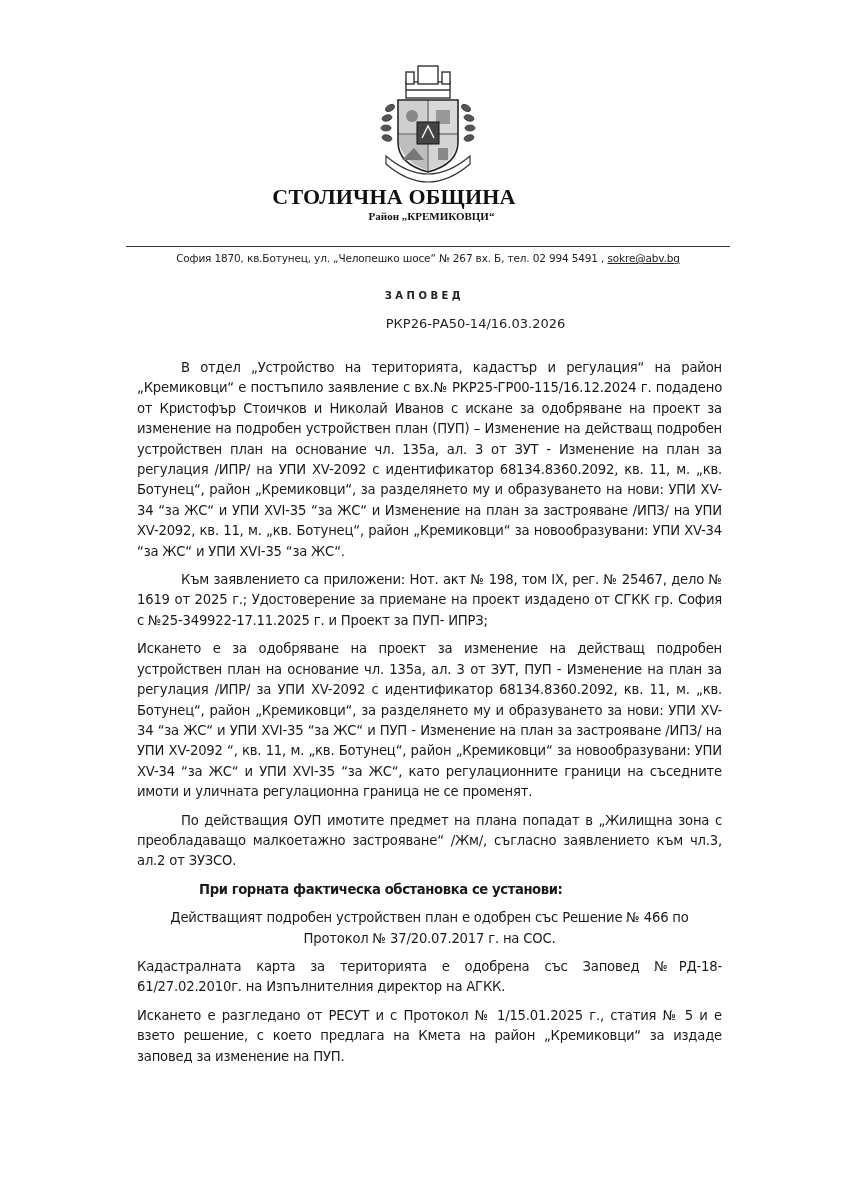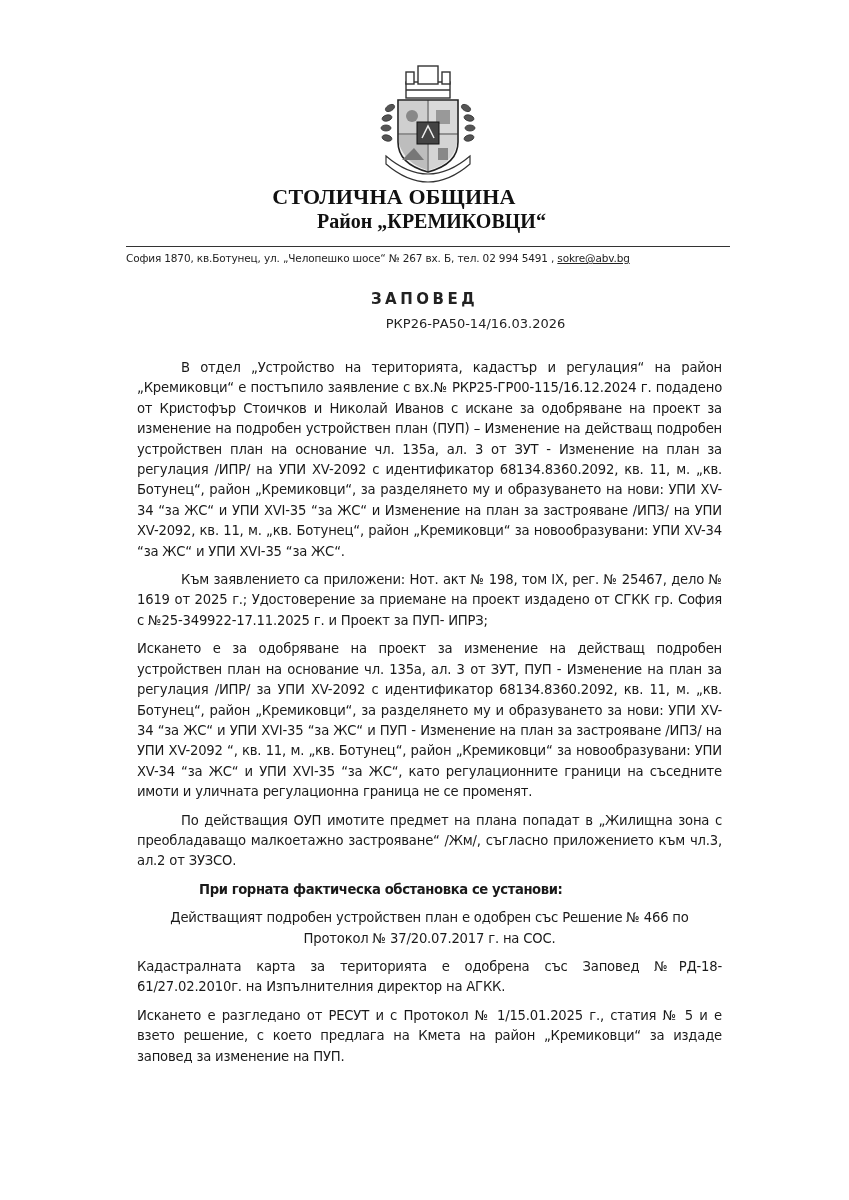--- a/index.html
+++ b/index.html
@@ -9,37 +9,37 @@
     .crest { position: absolute; left: 376px; top: 64px; width: 104px; height: 122px; }
 
     .org-title {
       position: absolute; left: 0; width: 762px; top: 184px; text-align: center;
       font-family: "Liberation Serif", "DejaVu Serif", serif; font-weight: bold;
       font-size: 22px; letter-spacing: 0.2px; color: #111; margin-left: 13px;
     }
     .org-sub {
       position: absolute; left: 0; width: 849px; top: 210px; text-align: center;
       font-family: "Liberation Serif", "DejaVu Serif", serif; font-weight: bold;
-      font-size: 20px; color: #111; padding-left: 14px; box-sizing: border-box;
+      font-size: 11px; color: #111; padding-left: 14px; box-sizing: border-box;
     }
     .rule {
       position: absolute; left: 126px; width: 604px; top: 246px; height: 0;
       border-top: 1px solid #333;
     }
     .address {
-      position: absolute; left: 126px; width: 604px; top: 252px; text-align: left;
+      position: absolute; left: 126px; width: 604px; top: 252px; text-align: center;
       font-family: "DejaVu Sans", "Liberation Sans", sans-serif; font-size: 10.5px;
       color: #222; white-space: nowrap; letter-spacing: -0.15px;
     }
     .address a { color: #222; text-decoration: underline; }
 
     .doc-title {
       position: absolute; left: 0; width: 849px; top: 290px; text-align: center;
       font-family: "DejaVu Sans", "Liberation Sans", sans-serif; font-weight: bold;
-      font-size: 15px; letter-spacing: 3.5px; color: #222; box-sizing: border-box;
+      font-size: 10px; letter-spacing: 3.5px; color: #222; box-sizing: border-box;
     }
     .doc-number {
       position: absolute; left: 0; width: 849px; top: 316px; text-align: center;
       font-family: "DejaVu Sans", "Liberation Sans", sans-serif; font-size: 13px;
       color: #222; padding-left: 6px; box-sizing: border-box; margin-left: 48px;
     }
 
     .body-text {
       position: absolute; left: 129px; top: 350px; width: 601px;
       font-family: "DejaVu Sans", "Liberation Sans", sans-serif; font-size: 13.2px;
@@ -104,20 +104,20 @@
     <span>София 1870, кв.Ботунец, ул. „Челопешко шосе“ № 267 вх. Б, тел. 02 994 5491 , </span><a>sokre@abv.bg</a>
   </div>
 
   <div class="doc-title">ЗАПОВЕД</div>
   <div class="doc-number">РКР26-РА50-14/16.03.2026</div>
 
   <div class="body-text">
     <p class="indent">В отдел „Устройство на територията, кадастър и регулация“ на район „Кремиковци“ е постъпило заявление с вх.№ РКР25-ГР00-115/16.12.2024 г. подадено от Кристофър Стоичков и Николай Иванов с искане за одобряване на проект за изменение на подробен устройствен план (ПУП) – Изменение на действащ подробен устройствен план на основание чл. 135а, ал. 3 от ЗУТ - Изменение на план за регулация /ИПР/ на УПИ XV-2092 с идентификатор 68134.8360.2092, кв. 11, м. „кв. Ботунец“, район „Кремиковци“, за разделянето му и образуването на нови: УПИ XV-34 “за ЖС“ и УПИ XVI-35 “за ЖС“ и Изменение на план за застрояване /ИПЗ/ на УПИ XV-2092, кв. 11, м. „кв. Ботунец“, район „Кремиковци“ за новообразувани: УПИ XV-34 “за ЖС“ и УПИ XVI-35 “за ЖС“.</p>
     <p class="indent">Към заявлението са приложени: Нот. акт № 198, том IX, рег. № 25467, дело № 1619 от 2025 г.; Удостоверение за приемане на проект издадено от СГКК гр. София с №25-349922-17.11.2025 г. и Проект за ПУП- ИПРЗ;</p>
     <p>Искането е за одобряване на проект за изменение на действащ подробен устройствен план на основание чл. 135а, ал. 3 от ЗУТ, ПУП - Изменение на план за регулация /ИПР/ за УПИ XV-2092 с идентификатор 68134.8360.2092, кв. 11, м. „кв. Ботунец“, район „Кремиковци“, за разделянето му и образуването за нови: УПИ XV-34 “за ЖС“ и УПИ XVI-35 “за ЖС“ и ПУП - Изменение на план за застрояване /ИПЗ/ на УПИ XV-2092 “, кв. 11, м. „кв. Ботунец“, район „Кремиковци“ за новообразувани: УПИ XV-34 “за ЖС“ и УПИ XVI-35 “за ЖС“, като регулационните граници на съседните имоти и уличната регулационна граница не се променят.</p>
-    <p class="indent">По действащия ОУП имотите предмет на плана попадат в „Жилищна зона с преобладаващо малкоетажно застрояване“ /Жм/, съгласно приложението към чл.3, ал.2 от ЗУЗСО.</p>
+    <p class="indent">По действащия ОУП имотите предмет на плана попадат в „Жилищна зона с преобладаващо малкоетажно застрояване“ /Жм/, съгласно заявлението към чл.3, ал.2 от ЗУЗСО.</p>
     <p class="indent-bold">При горната фактическа обстановка се установи:</p>
     <p class="left">Действащият подробен устройствен план е одобрен със Решение № 466 по Протокол № 37/20.07.2017 г. на СОС.</p>
     <p>Кадастралната карта за територията е одобрена със Заповед №РД-18-61/27.02.2010г. на Изпълнителния директор на АГКК.</p>
     <p>Искането е разгледано от РЕСУТ и с Протокол № 1/15.01.2025 г., статия № 5 и е взето решение, с което предлага на Кмета на район „Кремиковци“ за издаде заповед за изменение на ПУП.</p>
   </div>
 
 </div>
 
 </body></html>

